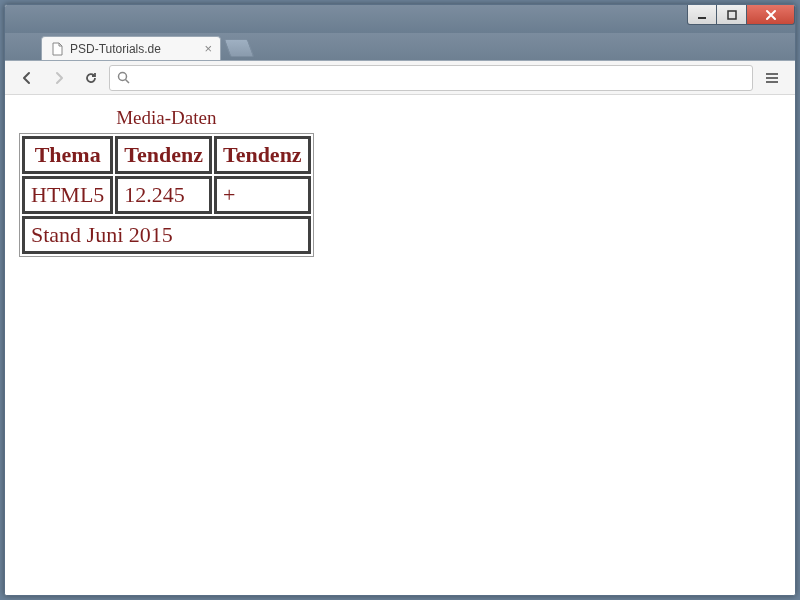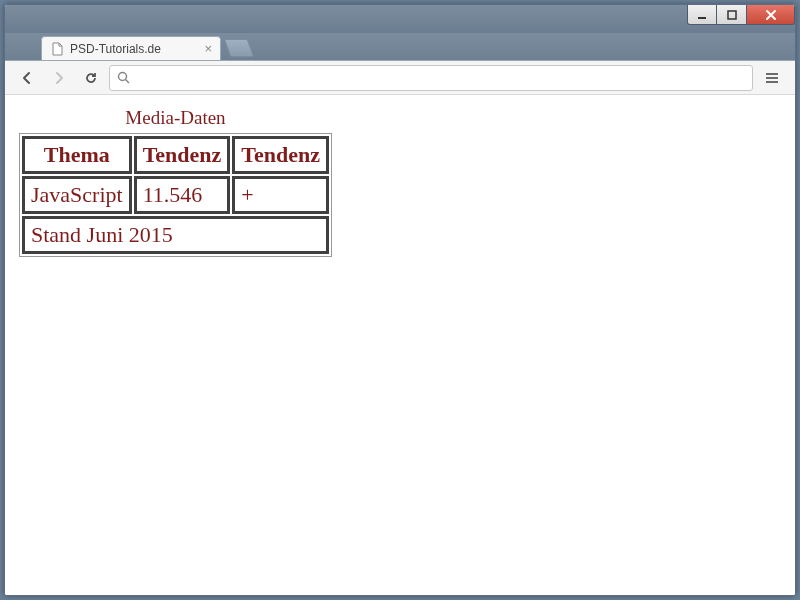--- a/index.html
+++ b/index.html
@@ -234,22 +234,22 @@
       <caption>Media-Daten</caption>
       <thead>
         <tr>
           <th>Thema</th>
           <th>Tendenz</th>
           <th>Tendenz</th>
         </tr>
       </thead>
       <tbody>
         <tr>
-          <td>JavaScript</td>
-          <td>11.546</td>
+          <td>HTML5</td>
+          <td>12.245</td>
           <td>+</td>
         </tr>
       </tbody>
       <tfoot>
         <tr>
           <td colspan="3">Stand Juni 2015</td>
         </tr>
       </tfoot>
     </table>
   </div>

